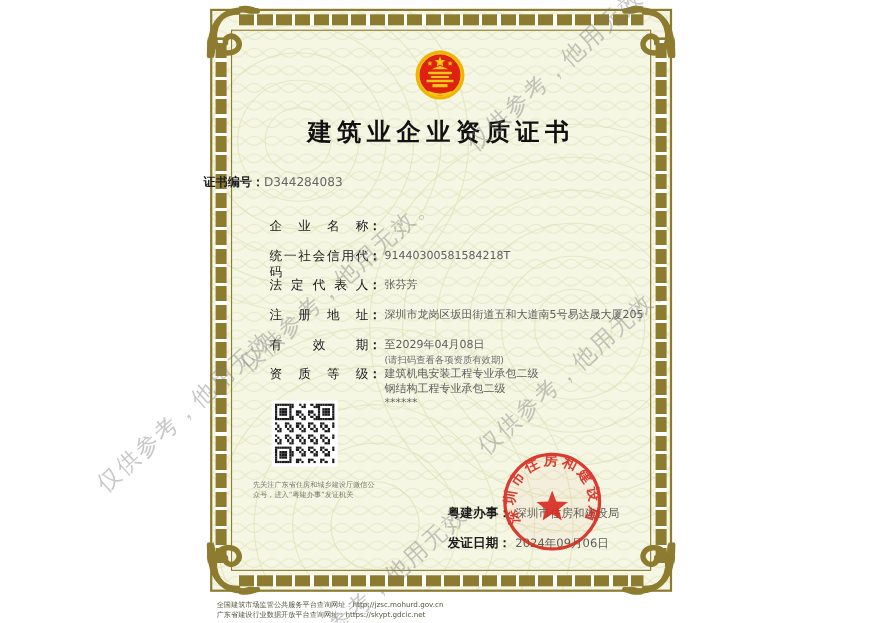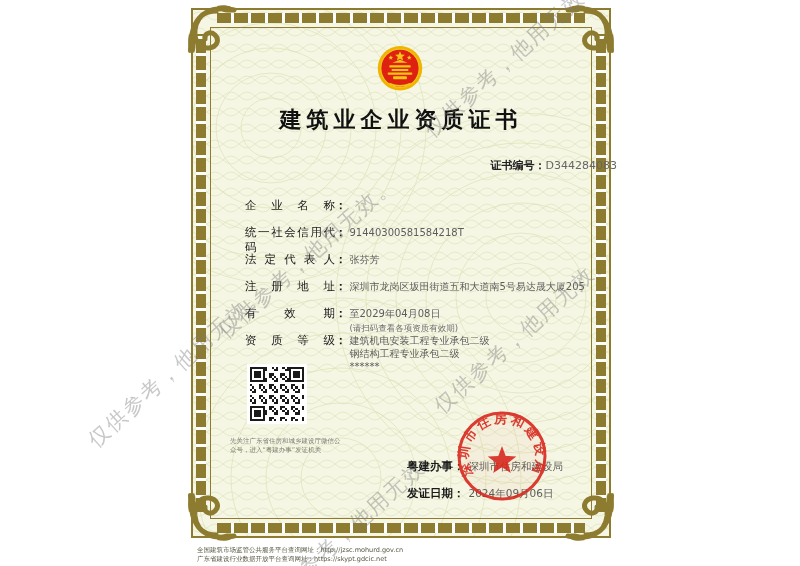--- a/index.html
+++ b/index.html
@@ -21,21 +21,21 @@
   .band-right{top:32px;bottom:32px;right:11px;width:10px;background:repeating-linear-gradient(0deg,#8d7b30 0 14px,#ffffff 14px 17px);}
   .corner{position:absolute;width:50px;height:50px;}
   .corner.tl{left:2px;top:2px;}
   .corner.tr{right:2px;top:2px;transform:scaleX(-1);}
   .corner.bl{left:2px;bottom:2px;transform:scaleY(-1);}
   .corner.br{right:2px;bottom:2px;transform:scale(-1,-1);}
   
   .emblem{position:absolute;left:192px;top:40px;width:46px;height:54px;}
   .title{position:absolute;left:0;right:0;top:103px;text-align:center;
     font-size:22px;font-weight:bold;color:#111;letter-spacing:5px;}
-  .certno{position:absolute;left:0;right:0;top:156px;text-align:right;font-size:11px;}
+  .certno{position:absolute;left:0;right:0;top:156px;text-align:left;font-size:11px;}
   .certno .lab{font-weight:bold;color:#222;}
   .certno .val{color:#666;}
   .field{position:absolute;left:60px;right:14px;display:flex;align-items:flex-start;}
   .flabel{flex:none;width:90px;font-size:11.5px;font-weight:normal;color:#1a1a1a;
     text-align:justify;text-align-last:justify;}
   .fcolon{flex:none;font-size:11.5px;font-weight:bold;color:#1a1a1a;margin-right:3px;}
   .fvalue{flex:1;font-size:10px;color:#5c5c5c;line-height:13px;padding-top:1px;}
   .fnote{font-size:8.5px;color:#6e6e6e;margin-top:2px;}
   .f1{top:196px}.f2{top:223px}.f3{top:250px}.f4{top:277px}.f5{top:304px}.f6{top:331px}
   .qr{position:absolute;left:62px;top:362px;width:54px;height:54px;background:#fff;

